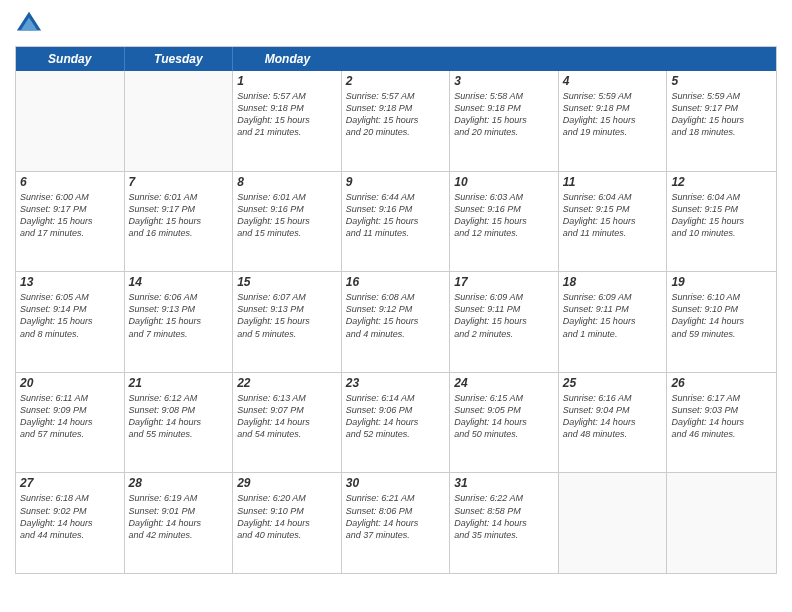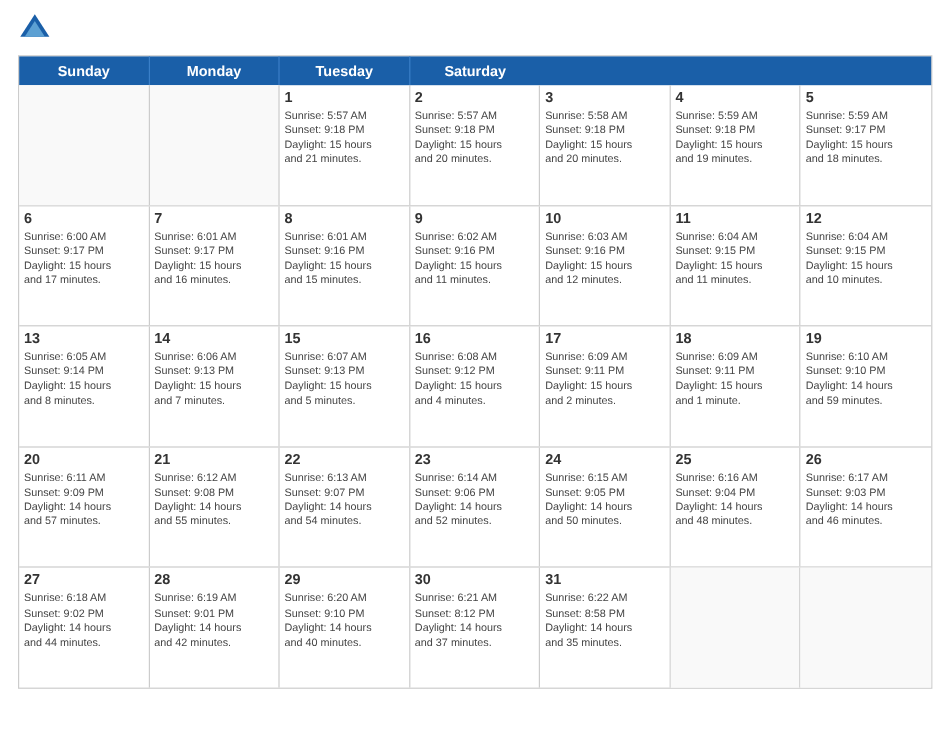--- a/index.html
+++ b/index.html
@@ -9,20 +9,21 @@
       font-family: Arial, sans-serif;
       background: #fff;
       overflow: hidden;
     }
     .page {
       width: 792px;
       height: 584px;
       padding: 10px 15px;
       display: flex;
       flex-direction: column;
+      font-style: italic;
     }
     .header {
       display: flex;
       justify-content: space-between;
       align-items: flex-start;
       margin-bottom: 8px;
     }
     .logo {
       display: flex;
       align-items: center;
@@ -131,23 +132,22 @@
     </div>
     <div class="title-section">
       <div class="month-title"></div>
       <div class="location-title"></div>
     </div>
   </div>
 
   <div class="calendar">
     <div class="cal-header">
     <div class="cal-header-cell">Sunday</div>
+        <div class="cal-header-cell">Tuesday</div>
         <div class="cal-header-cell">Monday</div>
-        <div class="cal-header-cell">Tuesday</div>
-        <div class="cal-header-cell">Saturday</div>
       </div>
     <div class="cal-body">
     <div class="cal-row">
           <div class="cal-cell empty"></div>
           <div class="cal-cell empty"></div>
           <div class="cal-cell">
             <div class="day-num">1</div>
             <div class="cell-line">Sunrise: 5:57 AM</div>
             <div class="cell-line">Sunset: 9:18 PM</div>
             <div class="cell-line">Daylight: 15 hours</div>
@@ -199,21 +199,21 @@
           </div>
           <div class="cal-cell">
             <div class="day-num">8</div>
             <div class="cell-line">Sunrise: 6:01 AM</div>
             <div class="cell-line">Sunset: 9:16 PM</div>
             <div class="cell-line">Daylight: 15 hours</div>
             <div class="cell-line">and 15 minutes.</div>
           </div>
           <div class="cal-cell">
             <div class="day-num">9</div>
-            <div class="cell-line">Sunrise: 6:02 AM</div>
+            <div class="cell-line">Sunrise: 6:44 AM</div>
             <div class="cell-line">Sunset: 9:16 PM</div>
             <div class="cell-line">Daylight: 15 hours</div>
             <div class="cell-line">and 11 minutes.</div>
           </div>
           <div class="cal-cell">
             <div class="day-num">10</div>
             <div class="cell-line">Sunrise: 6:03 AM</div>
             <div class="cell-line">Sunset: 9:16 PM</div>
             <div class="cell-line">Daylight: 15 hours</div>
             <div class="cell-line">and 12 minutes.</div>
@@ -353,21 +353,21 @@
           <div class="cal-cell">
             <div class="day-num">29</div>
             <div class="cell-line">Sunrise: 6:20 AM</div>
             <div class="cell-line">Sunset: 9:10 PM</div>
             <div class="cell-line">Daylight: 14 hours</div>
             <div class="cell-line">and 40 minutes.</div>
           </div>
           <div class="cal-cell">
             <div class="day-num">30</div>
             <div class="cell-line">Sunrise: 6:21 AM</div>
-            <div class="cell-line">Sunset: 8:12 PM</div>
+            <div class="cell-line">Sunset: 8:06 PM</div>
             <div class="cell-line">Daylight: 14 hours</div>
             <div class="cell-line">and 37 minutes.</div>
           </div>
           <div class="cal-cell">
             <div class="day-num">31</div>
             <div class="cell-line">Sunrise: 6:22 AM</div>
             <div class="cell-line">Sunset: 8:58 PM</div>
             <div class="cell-line">Daylight: 14 hours</div>
             <div class="cell-line">and 35 minutes.</div>
           </div>

